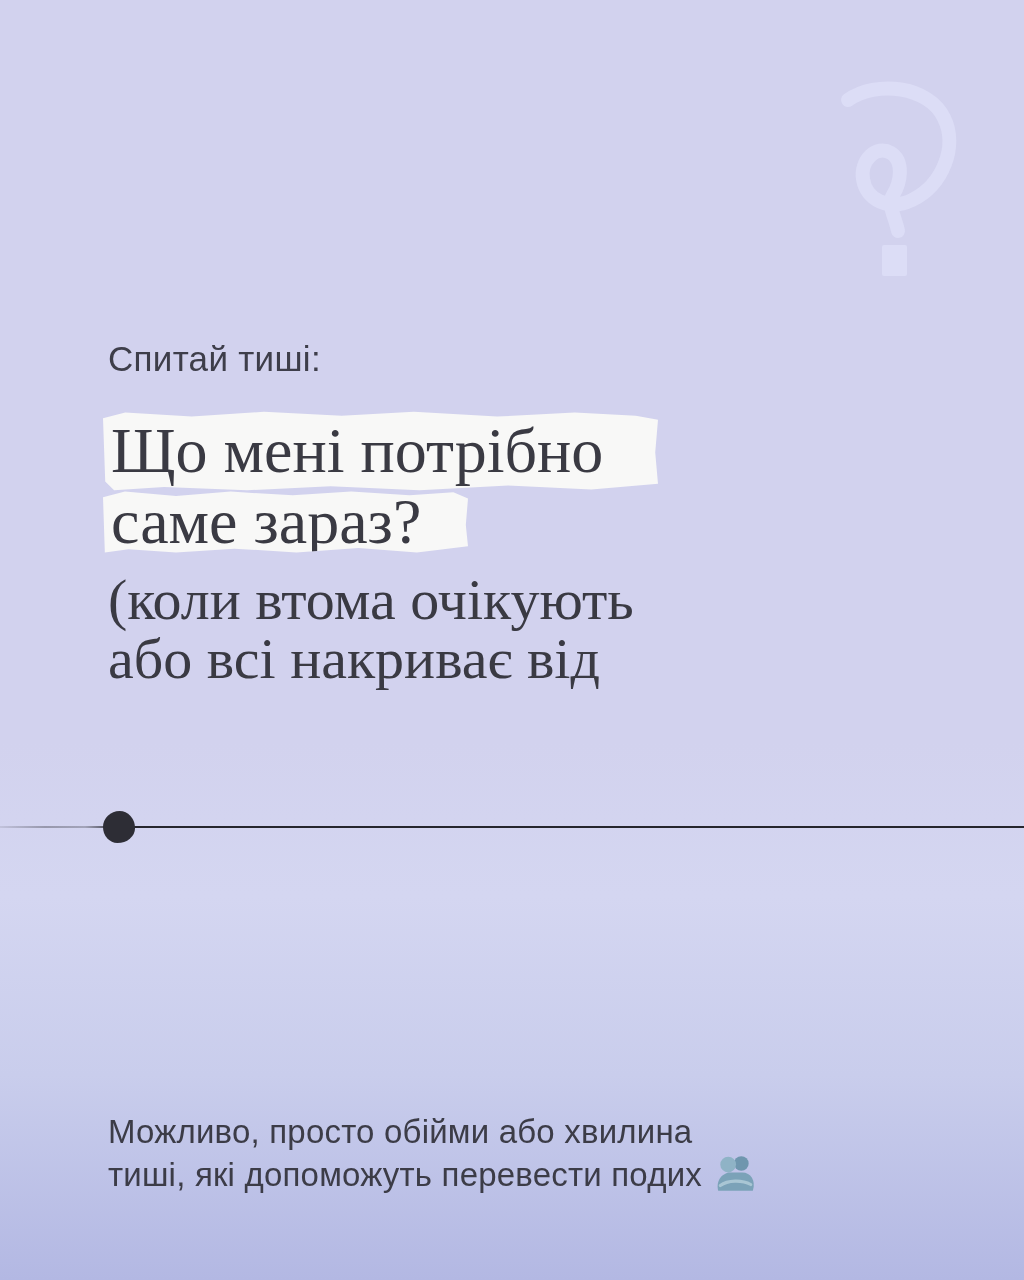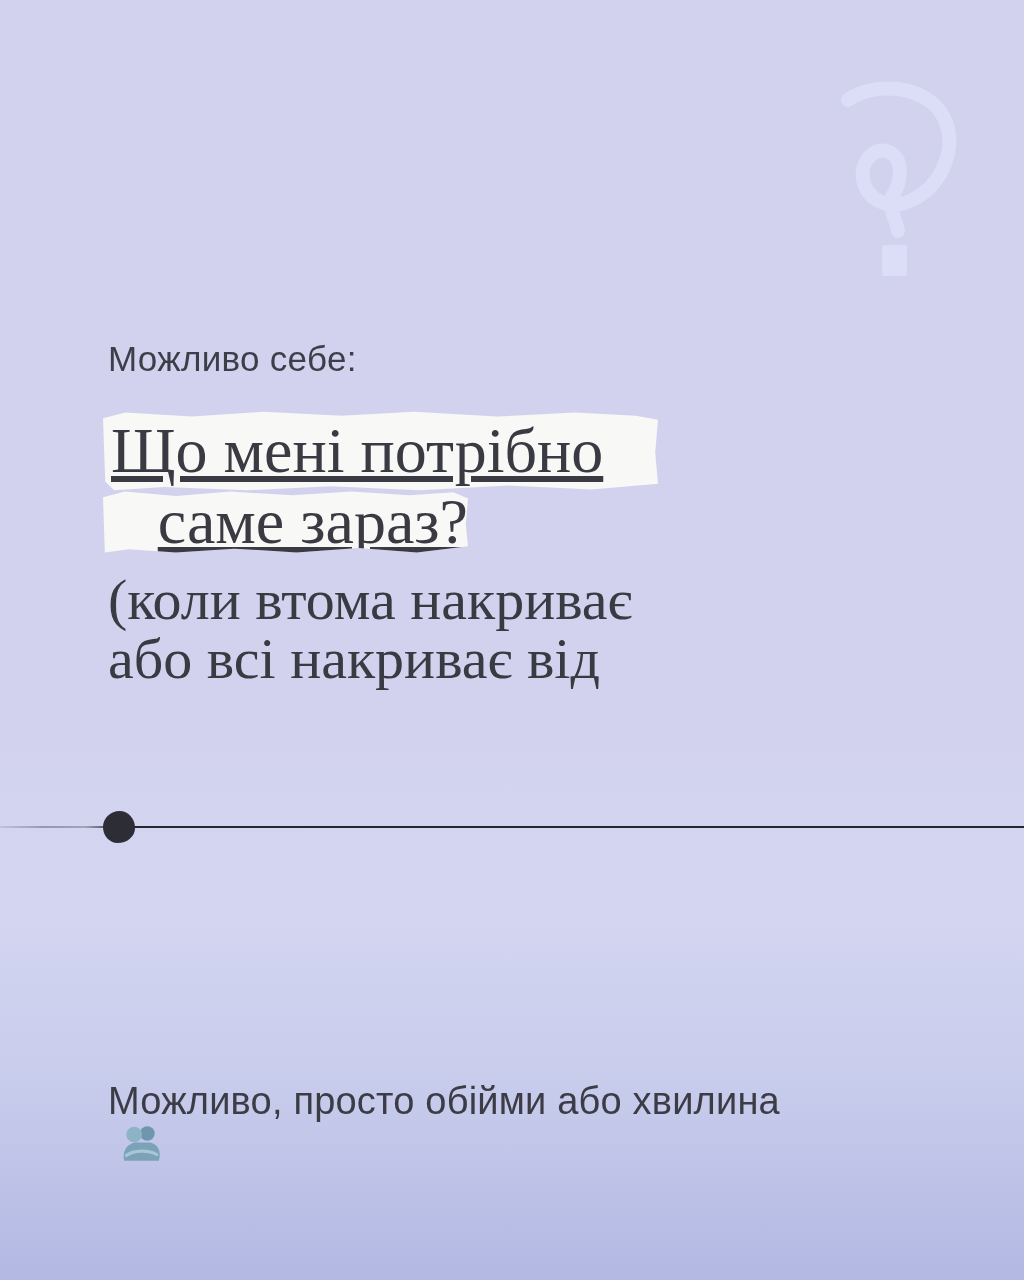--- a/index.html
+++ b/index.html
@@ -51,29 +51,27 @@
   }
   .hl1 {
     left: 103px; top: 411px;
     width: 555px; height: 80px;
     clip-path: polygon(0% 9%, 4% 2%, 16% 7%, 29% 1%, 43% 6%, 56% 1%, 71% 7%, 85% 2%, 96% 6%, 100% 11%, 99.5% 52%, 100% 91%, 88% 98%, 73% 93%, 57% 99%, 41% 94%, 26% 99%, 11% 95%, 2% 99%, 0.4% 88%);
   }
   .hl2 {
     left: 103px; top: 491px;
     width: 365px; height: 62px;
     clip-path: polygon(0% 10%, 6% 1%, 20% 8%, 35% 1%, 52% 7%, 68% 1%, 84% 7%, 96% 2%, 100% 12%, 99.4% 55%, 100% 89%, 86% 99%, 70% 92%, 53% 99%, 36% 93%, 20% 99%, 7% 94%, 0.5% 99%);
-    justify-content: flex-end;
   }
   .headline-text {
     font-family: "Liberation Serif", "DejaVu Serif", serif;
     font-size: 64px;
     line-height: 64px;
     color: #3a3a43;
     white-space: nowrap;
-    text-decoration: underline;
   }
 
   
   .subhead {
     position: absolute;
     left: 108px;
     top: 570px;
     font-family: "Liberation Serif", "DejaVu Serif", serif;
     font-size: 58px;
     line-height: 59px;
@@ -98,22 +96,22 @@
     left: 103px; top: 811px;
     width: 32px; height: 32px;
     background: #2d2d35;
     border-radius: 52% 48% 55% 45% / 50% 54% 46% 50%;
   }
 
   
   .footer {
     position: absolute;
     left: 108px;
-    top: 1080px;
-    font-size: 38px;
+    top: 1111px;
+    font-size: 33px;
     line-height: 42px;
     letter-spacing: 0.2px;
     color: #3c3c47;
   }
   .footer-line { display: block; white-space: nowrap; }
   .hug-emoji {
     display: inline-block;
     width: 42px; height: 42px;
     vertical-align: -9px;
     margin-left: 12px;
@@ -127,40 +125,40 @@
   <svg class="qmark" viewBox="0 0 140 198" aria-hidden="true">
     <path d="M 22 22 C 50 2, 103 8, 118 40
              C 132 68, 117 107, 86 122
              C 63 133, 40 122, 37 101
              C 34 83, 50 66, 65 75
              C 78 83, 75 104, 67 117
              C 61 127, 69 138, 72 153" fill="none" stroke="#dcddf6" stroke-width="14" stroke-linecap="round" stroke-linejoin="round"></path>
     <rect x="56" y="167" width="25" height="31" rx="2" fill="#dcddf6"></rect>
   </svg>
 
-  <div class="kicker">Можливо себе:</div>
+  <div class="kicker">Спитай тиші:</div>
 
   <div class="hl hl1">
     <span class="headline-text">Що мені потрібно</span>
   </div>
   <div class="hl hl2">
     <span class="headline-text">саме зараз?</span>
   </div>
 
   <div class="subhead">
-    <span class="subhead-line">(коли втома накриває</span>
+    <span class="subhead-line">(коли втома очікують</span>
     <span class="subhead-line">або всі накриває від</span>
   </div>
 
   <div class="divider"></div>
   <div class="divider-dot"></div>
 
   <div class="footer">
     <span class="footer-line">Можливо, просто обійми або хвилина</span>
-    <span class="footer-line"><svg class="hug-emoji" viewBox="0 0 40 40" aria-hidden="true">
+    <span class="footer-line"><span>тиші, які допоможуть перевести подих</span><svg class="hug-emoji" viewBox="0 0 40 40" aria-hidden="true">
       <circle cx="26" cy="10" r="7" fill="#6f96ae"></circle>
       <circle cx="13.5" cy="11" r="7.5" fill="#8fb3c6"></circle>
       <path d="M 4 36 C 1.5 26, 8 18.5, 16 18.5 L 27 18.5 C 35 18.5, 40 26, 37 36 Z" fill="#7ba2b8"></path>
       <path d="M 6 31 C 13 25.5, 27 25.5, 35 30" fill="none" stroke="#a9c6d4" stroke-width="3" stroke-linecap="round"></path>
     </svg></span>
   </div>
 
 </div>
 
 </body></html>

